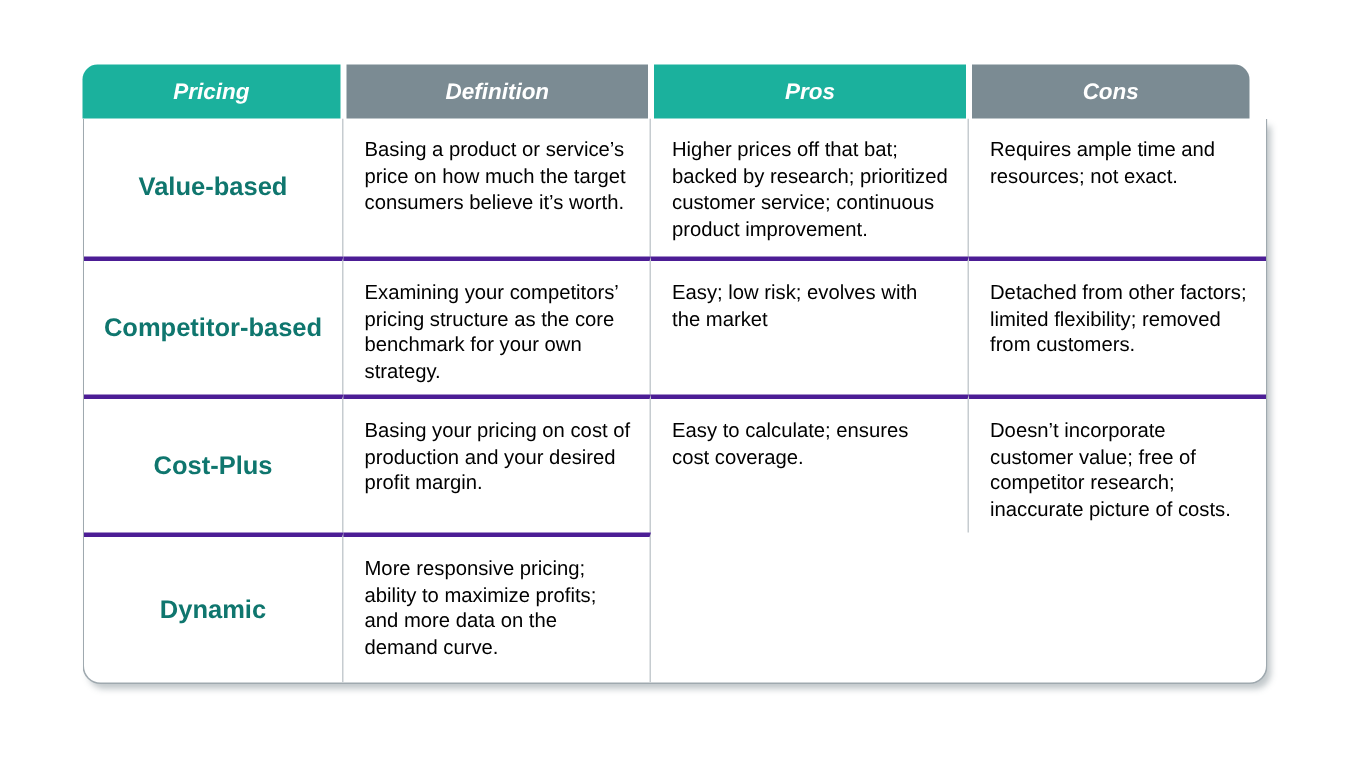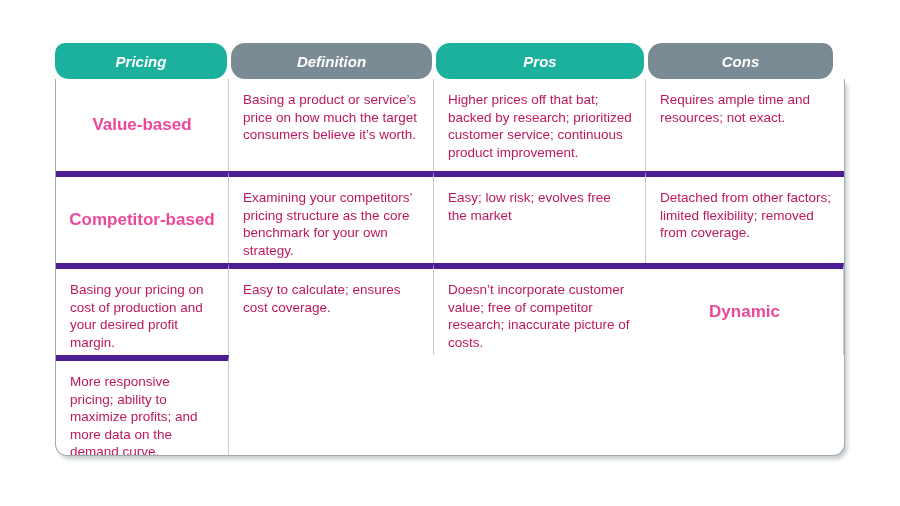--- a/index.html
+++ b/index.html
@@ -31,21 +31,20 @@
   .header-cell {
     display: flex;
     align-items: center;
     justify-content: center;
     color: #ffffff;
     font-style: italic;
     font-weight: bold;
     font-size: 15px;
     margin: 0 2px;
     background: #7b8b93;
-    border-radius: 14px;
   }
   .header-cell.teal { background: #1bb19d; }
   .header-cell.first { margin-left: 0; border-top-left-radius: 10px; }
   .header-cell.last  { margin-right: 12px; border-top-right-radius: 10px; }
   
   .body-grid {
     box-sizing: border-box;
     width: 790px;
     display: grid;
     grid-template-columns: 173px 205px 212px 1fr;
@@ -53,37 +52,37 @@
     border: 1px solid #9fa9af;
     border-top: none;
     border-radius: 0 0 12px 12px;
     overflow: hidden;
     background: #ffffff;
     box-shadow: 3px 4px 4px -1px rgba(120, 132, 140, 0.45);
   }
   .cell {
     box-sizing: border-box;
     border-right: 1px solid #c6ccd0;
-    border-top: 6px solid #4c1d95;
+    border-top: 3px solid #4c1d95;
     overflow: hidden;
   }
   .cell.row0 { border-top: none; }
   .cell.col3 { border-right: none; }
   .label-cell {
     display: flex;
     align-items: center;
     justify-content: center;
-    color: #ec4899;
+    color: #0f766e;
     font-weight: bold;
     font-size: 17px;
     text-align: center;
   }
   .text-cell {
     padding: 12px 12px 0 14px;
-    color: #be185d;
+    color: #000000;
     font-size: 13.5px;
     line-height: 17.5px;
   }
 </style>
 </head>
 <body>
 
 <div class="page">
   <div class="table-wrap">
 
@@ -104,23 +103,24 @@
 
     <div class="body-grid">
 
       <div class="cell row0 col0 label-cell">Value-based</div>
       <div class="cell row0 col1 text-cell">Basing a product or service’s price on how much the target consumers believe it’s worth.</div>
       <div class="cell row0 col2 text-cell">Higher prices off that bat; backed by research; prioritized customer service; continuous product improvement.</div>
       <div class="cell row0 col3 text-cell">Requires ample time and resources; not exact.</div>
 
       <div class="cell row1 col0 label-cell">Competitor-based</div>
       <div class="cell row1 col1 text-cell">Examining your competitors’ pricing structure as the core benchmark for your own strategy.</div>
-      <div class="cell row1 col2 text-cell">Easy; low risk; evolves free the market</div>
-      <div class="cell row1 col3 text-cell">Detached from other factors; limited flexibility; removed from coverage.</div>
+      <div class="cell row1 col2 text-cell">Easy; low risk; evolves with the market</div>
+      <div class="cell row1 col3 text-cell">Detached from other factors; limited flexibility; removed from customers.</div>
 
+      <div class="cell row2 col0 label-cell">Cost-Plus</div>
       <div class="cell row2 col1 text-cell">Basing your pricing on cost of production and your desired profit margin.</div>
       <div class="cell row2 col2 text-cell">Easy to calculate; ensures cost coverage.</div>
       <div class="cell row2 col3 text-cell">Doesn’t incorporate customer value; free of competitor research; inaccurate picture of costs.</div>
 
       <div class="cell row3 col0 label-cell">Dynamic</div>
       <div class="cell row3 col2 text-cell">More responsive pricing; ability to maximize profits; and more data on the demand curve.</div>
 
     </div>
   </div>
 </div>

